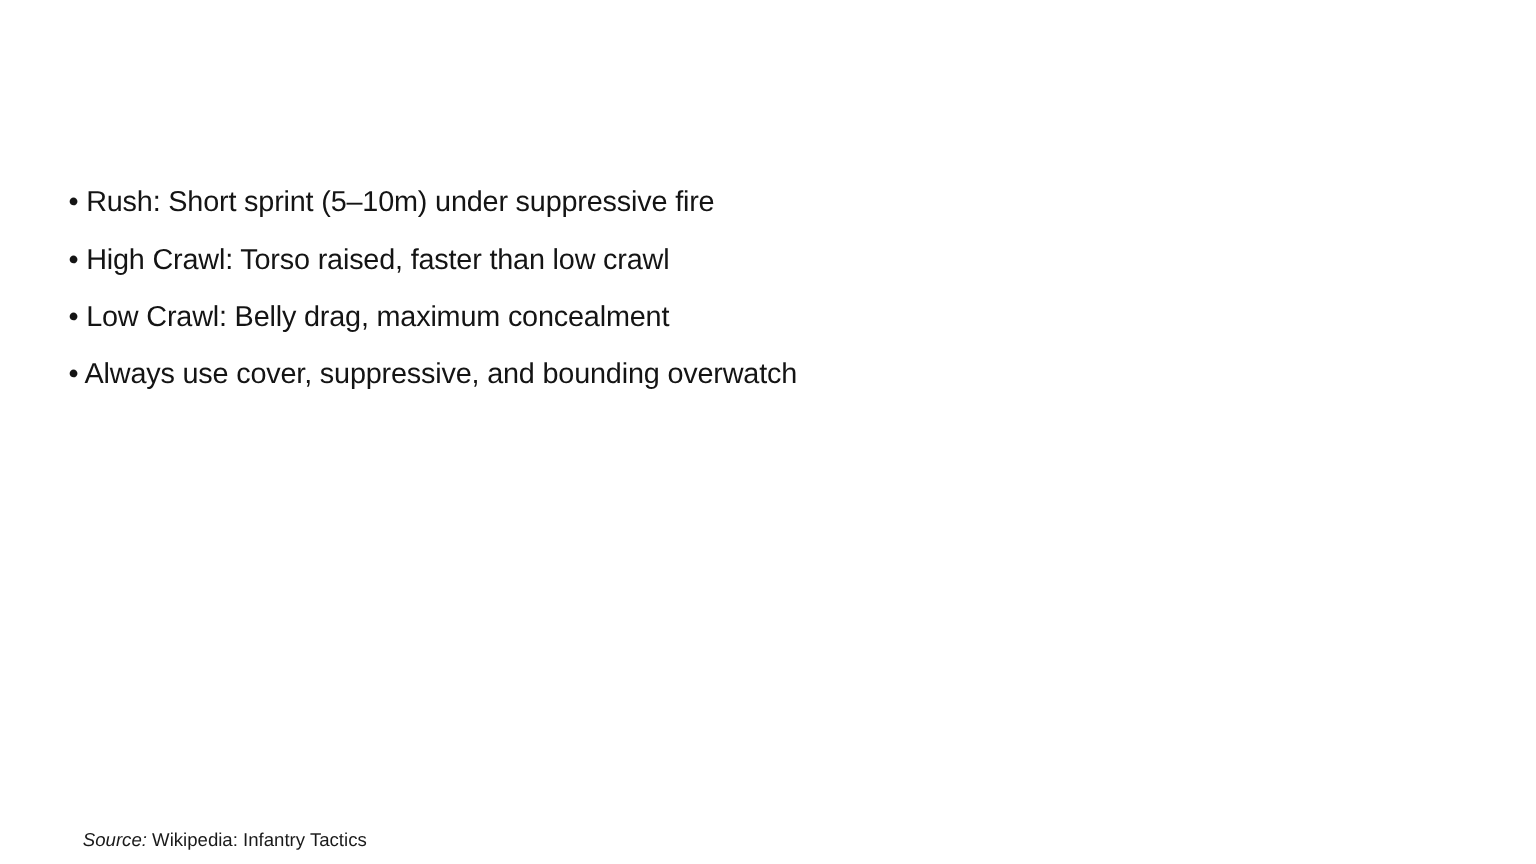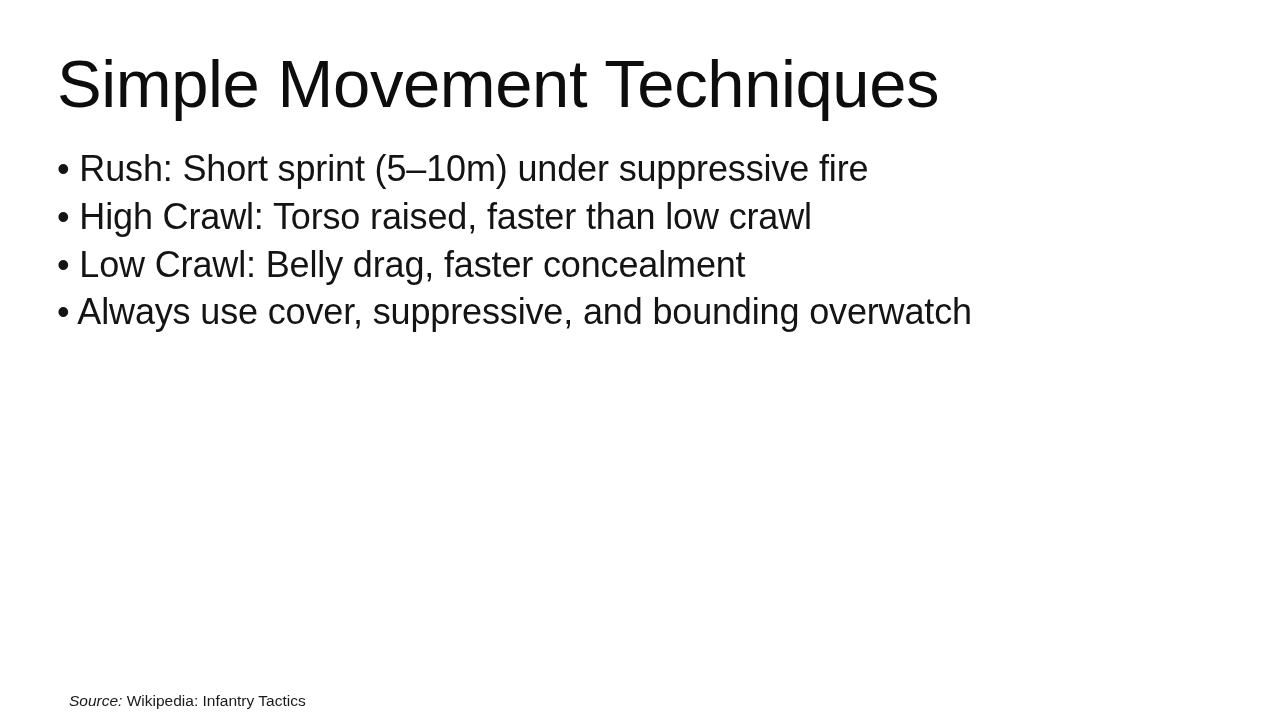--- a/index.html
+++ b/index.html
@@ -31,21 +31,21 @@
     color: #0d0d0d;
     white-space: nowrap;
   }
   .bullet-list {
     position: absolute;
     left: 57px;
     top: 145px;
     width: 1150px;
   }
   .bullet-line {
-    font-size: 36px;
+    font-size: 24px;
     line-height: 47.8px;
     font-weight: 400;
     color: #141414;
     letter-spacing: -0.15px;
     white-space: nowrap;
   }
   .bullet-mark {
     display: inline;
   }
   .bullet-text {
@@ -66,37 +66,36 @@
   }
   .footer-value {
     font-style: normal;
   }
 </style>
 </head>
 <body>
 
 <div class="slide">
 
-  <div class="slide-title">Simple Movement Techniques</div>
 
   <div class="bullet-list">
 
     <div class="bullet-line">
       <span class="bullet-mark">•</span>
       <span class="bullet-text">Rush: Short sprint (5–10m) under suppressive fire</span>
     </div>
 
     <div class="bullet-line">
       <span class="bullet-mark">•</span>
       <span class="bullet-text">High Crawl: Torso raised, faster than low crawl</span>
     </div>
 
     <div class="bullet-line">
       <span class="bullet-mark">•</span>
-      <span class="bullet-text">Low Crawl: Belly drag, faster concealment</span>
+      <span class="bullet-text">Low Crawl: Belly drag, maximum concealment</span>
     </div>
 
     <div class="bullet-line">
       <span class="bullet-mark">•</span>
       <span class="bullet-text">Always use cover, suppressive, and bounding overwatch</span>
     </div>
 
   </div>
 
   <div class="slide-footer">

